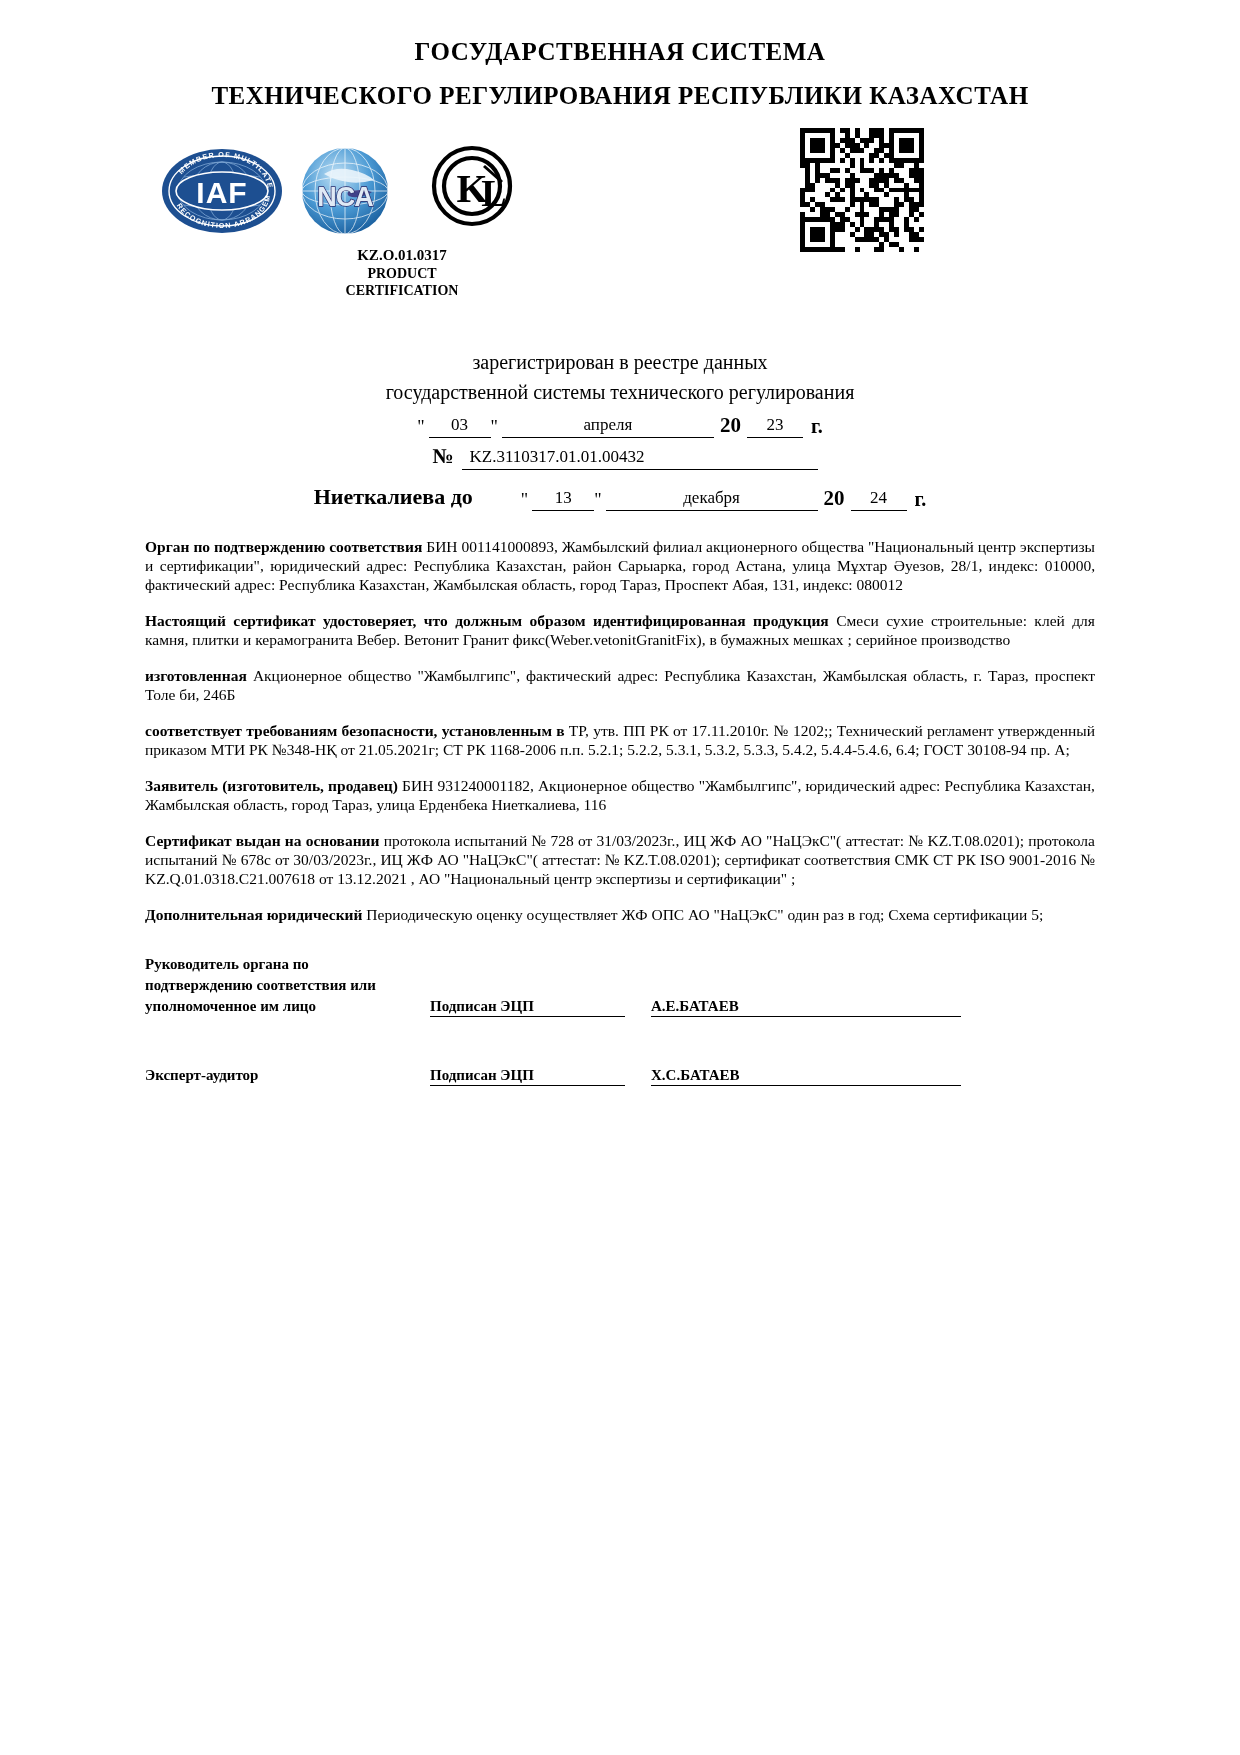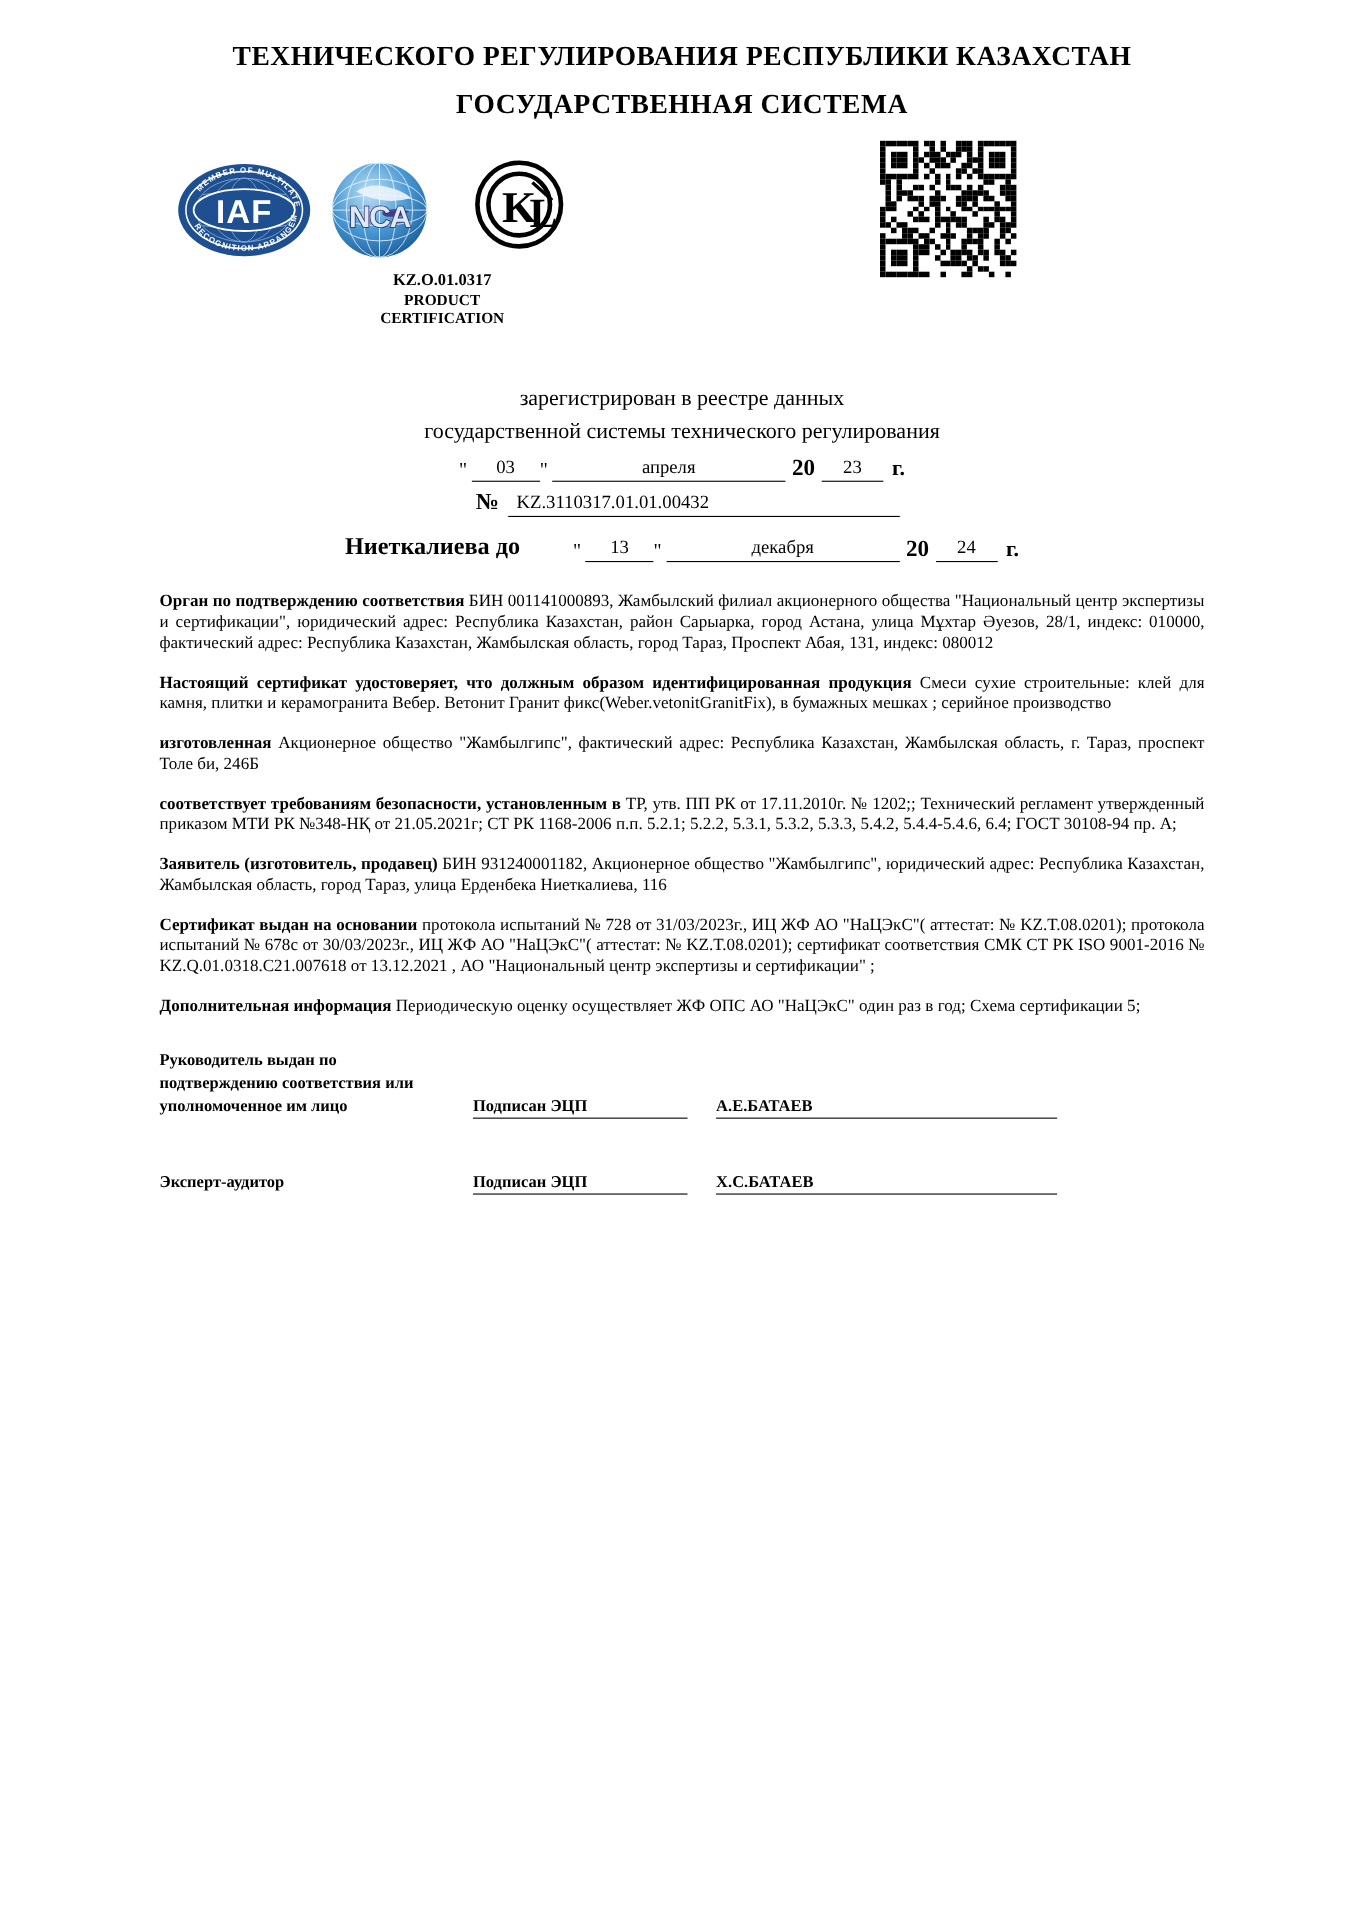--- a/index.html
+++ b/index.html
@@ -200,22 +200,22 @@
     grid-template-rows: repeat(25, 1fr);
   }
   .qr i { display: block; background: #000; }
 </style>
 </head>
 <body>
 
 <div class="page">
 
   <div class="doc-header">
+    <div class="line line1">ГОСУДАРСТВЕННАЯ СИСТЕМА</div>
     <div class="line line2">ТЕХНИЧЕСКОГО РЕГУЛИРОВАНИЯ РЕСПУБЛИКИ КАЗАХСТАН</div>
-    <div class="line line1">ГОСУДАРСТВЕННАЯ СИСТЕМА</div>
   </div>
 
   <div class="logo-row">
 
     <div class="logo logo-iaf">
       <svg width="124" height="90" viewBox="0 0 124 90">
         <ellipse cx="62" cy="45" rx="60" ry="42" fill="#1d4f91"></ellipse>
         <ellipse cx="62" cy="45" rx="53" ry="35" fill="none" stroke="#ffffff" stroke-width="1.4"></ellipse>
         <g stroke="#8fb6e0" stroke-width="0.8" fill="none" opacity="0.85">
           <ellipse cx="62" cy="45" rx="44" ry="29"></ellipse>
@@ -950,29 +950,29 @@
 
 
     <p><span class="lead">изготовленная</span><span> Акционерное общество "Жамбылгипс", фактический адрес: Республика Казахстан, Жамбылская область, г. Тараз, проспект Толе би, 246Б</span></p>
 
     <p><span class="lead">соответствует требованиям безопасности, установленным в</span><span> ТР, утв. ПП РК от 17.11.2010г. № 1202;; Технический регламент утвержденный приказом МТИ РК №348-НҚ от 21.05.2021г; СТ РК 1168-2006 п.п. 5.2.1; 5.2.2, 5.3.1, 5.3.2, 5.3.3, 5.4.2, 5.4.4-5.4.6, 6.4; ГОСТ 30108-94 пр. А;</span></p>
 
     <p><span class="lead">Заявитель (изготовитель, продавец)</span><span> БИН 931240001182, Акционерное общество "Жамбылгипс", юридический адрес: Республика Казахстан, Жамбылская область, город Тараз, улица Ерденбека Ниеткалиева, 116</span></p>
 
     <p><span class="lead">Сертификат выдан на основании</span><span> протокола испытаний № 728 от 31/03/2023г., ИЦ ЖФ АО "НаЦЭкС"( аттестат: № KZ.T.08.0201); протокола испытаний № 678с от 30/03/2023г., ИЦ ЖФ АО "НаЦЭкС"( аттестат: № KZ.T.08.0201); сертификат соответствия СМК СТ РК ISO 9001-2016 № KZ.Q.01.0318.C21.007618 от 13.12.2021 , АО "Национальный центр экспертизы и сертификации" ;</span></p>
 
-    <p><span class="lead">Дополнительная информация</span><span> Периодическую оценку осуществляет ЖФ ОПС АО "НаЦЭкС" один раз в год; Схема сертификации  5;</span></p>
+    <p><span class="lead">Дополнительная юридический</span><span> Периодическую оценку осуществляет ЖФ ОПС АО "НаЦЭкС" один раз в год; Схема сертификации  5;</span></p>
 
   </div>
 
   <div class="signatures">
 
     <div class="sig-row">
       <div class="sig-role">
-        <span class="r-line">Руководитель выдан по</span>
+        <span class="r-line">Руководитель органа по</span>
         <span class="r-line">подтверждению  соответствия или</span>
         <span class="r-line">уполномоченное им лицо</span>
       </div>
       <div class="sig-ecp">Подписан ЭЦП</div>
       <div class="sig-name">А.Е.БАТАЕВ</div>
     </div>
 
     <div class="sig-gap"></div>
 
     <div class="sig-row">

